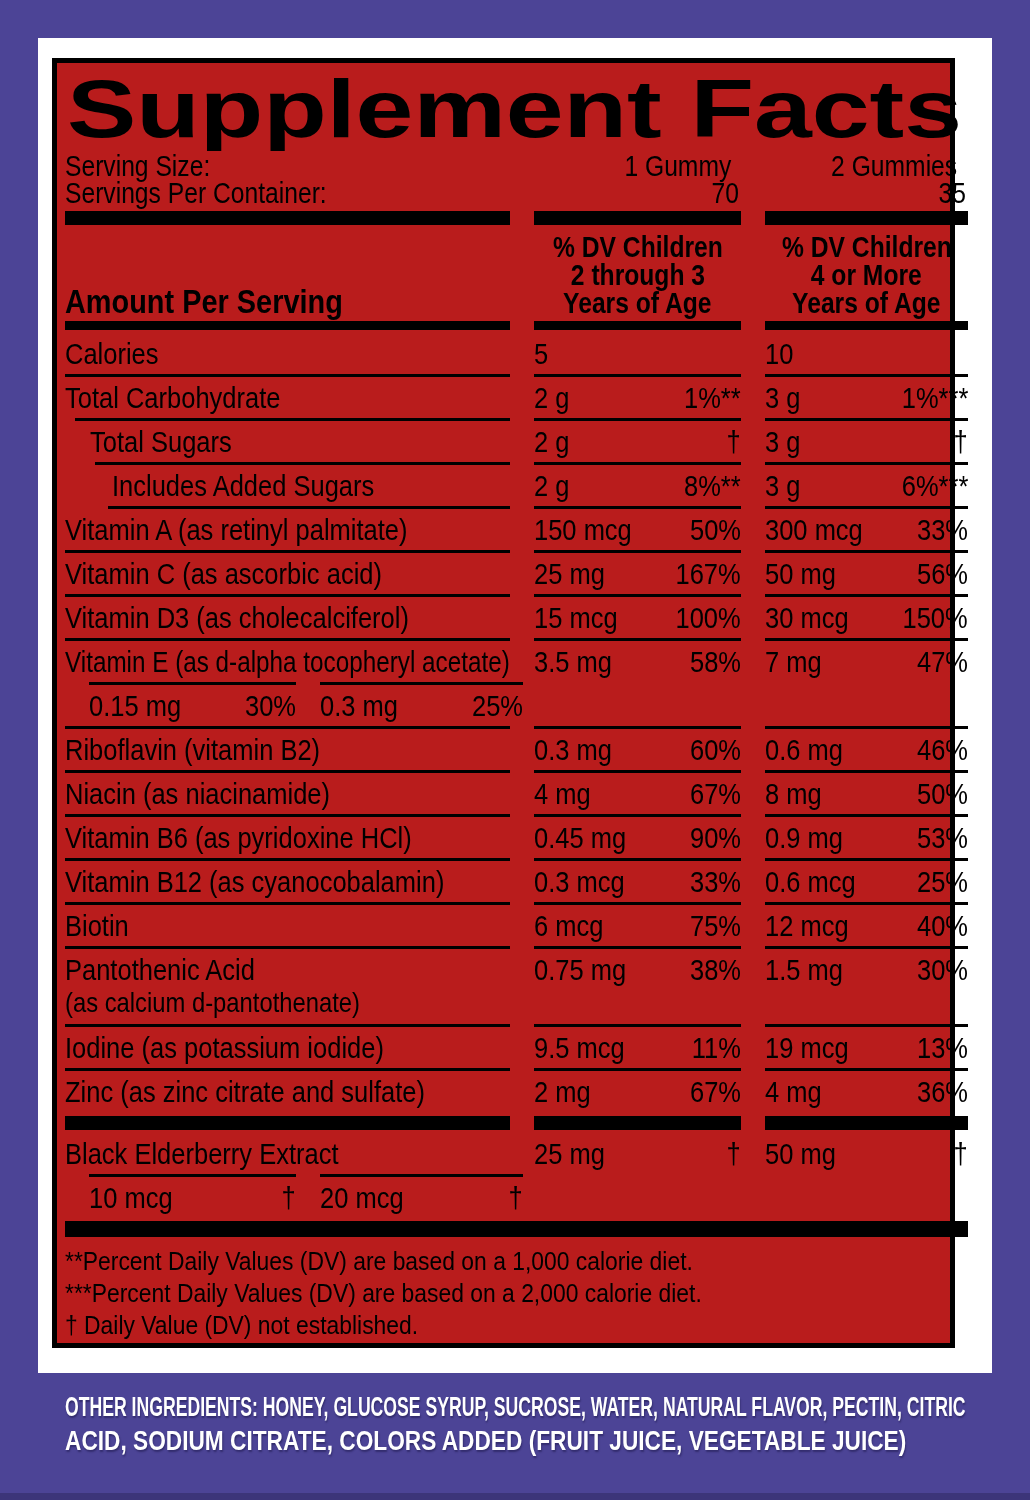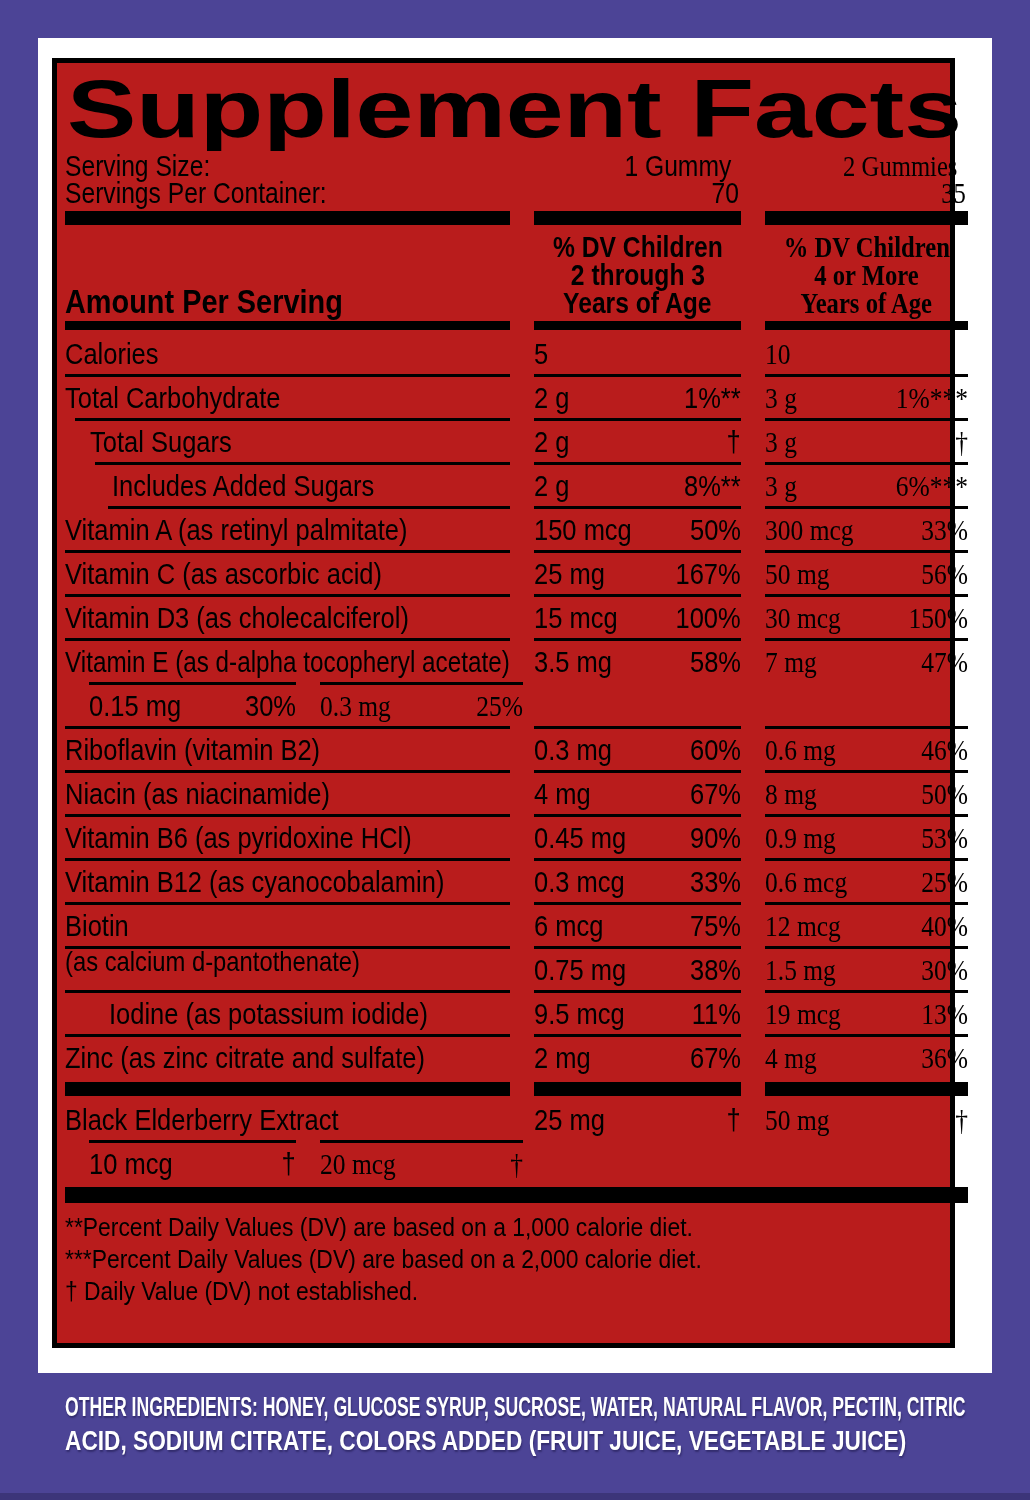--- a/index.html
+++ b/index.html
@@ -11,21 +11,21 @@
   .white-panel { position:absolute; left:38px; top:38px; width:954px; height:1335px; background:#ffffff; }
 
   .facts-box { position:absolute; left:14px; top:20px; width:903px; height:1290px;
                border:5px solid #000; padding:0 5px 0 8px; background:#b91c1c; }
 
   
   .cols { display:flex; width:903px; }
   .c-label { width:445px; }
   .c-gap   { width:24px; flex:none; }
   .c-mid   { width:207px; flex:none; }
-  .c-right { width:203px; flex:none;font-family:Liberation Serif, serif; }
+  .c-right { width:203px; flex:none; }
 
   
   .cz  { display:inline-block; white-space:nowrap; transform:scaleX(0.85); }
   .oL  { transform-origin:0 50%; }
   .oR  { transform-origin:100% 50%; }
   .oC  { transform-origin:50% 50%; }
 
   
   .title-wrap { margin-top:8px; height:80px; }
   .title-wrap svg text { font-family:"Liberation Sans","DejaVu Sans",sans-serif; font-weight:bold; fill:#000; }
@@ -448,20 +448,21 @@
       <div class="tline"></div>
       <div class="vals">
         <span class="amt"><span class="cz oL">12 mcg</span></span>
         <span class="dv"><span class="cz oR">40%</span></span>
       </div>
     </div>
   </div>
           <div class="trow">
     <div class="cell c-label">
       <div class="tline" style="margin-left: 0px;"></div>
+      <div class="txt" style="padding-left: 0px;"><span class="cz oL fitlabel" style="transform: scaleX(0.85);">Pantothenic Acid</span></div>
       <div class="txt2"><span class="cz oL">(as calcium d-pantothenate)</span></div>
     </div>
     <div class="c-gap"></div>
     <div class="cell c-mid">
       <div class="tline"></div>
       <div class="vals">
         <span class="amt"><span class="cz oL">0.75 mg</span></span>
         <span class="dv"><span class="cz oR">38%</span></span>
       </div>
     </div>
@@ -470,21 +471,21 @@
       <div class="tline"></div>
       <div class="vals">
         <span class="amt"><span class="cz oL">1.5 mg</span></span>
         <span class="dv"><span class="cz oR">30%</span></span>
       </div>
     </div>
   </div>
           <div class="trow">
     <div class="cell c-label">
       <div class="tline" style="margin-left: 0px;"></div>
-      <div class="txt" style="padding-left: 0px; margin-left: 44px;"><span class="cz oL fitlabel" style="transform: scaleX(0.85);">Iodine (as potassium iodide)</span></div>
+      <div class="txt" style="padding-left: 0px;"><span class="cz oL fitlabel" style="transform: scaleX(0.85);">Iodine (as potassium iodide)</span></div>
 
     </div>
     <div class="c-gap"></div>
     <div class="cell c-mid">
       <div class="tline"></div>
       <div class="vals">
         <span class="amt"><span class="cz oL">9.5 mcg</span></span>
         <span class="dv"><span class="cz oR">11%</span></span>
       </div>
     </div>

